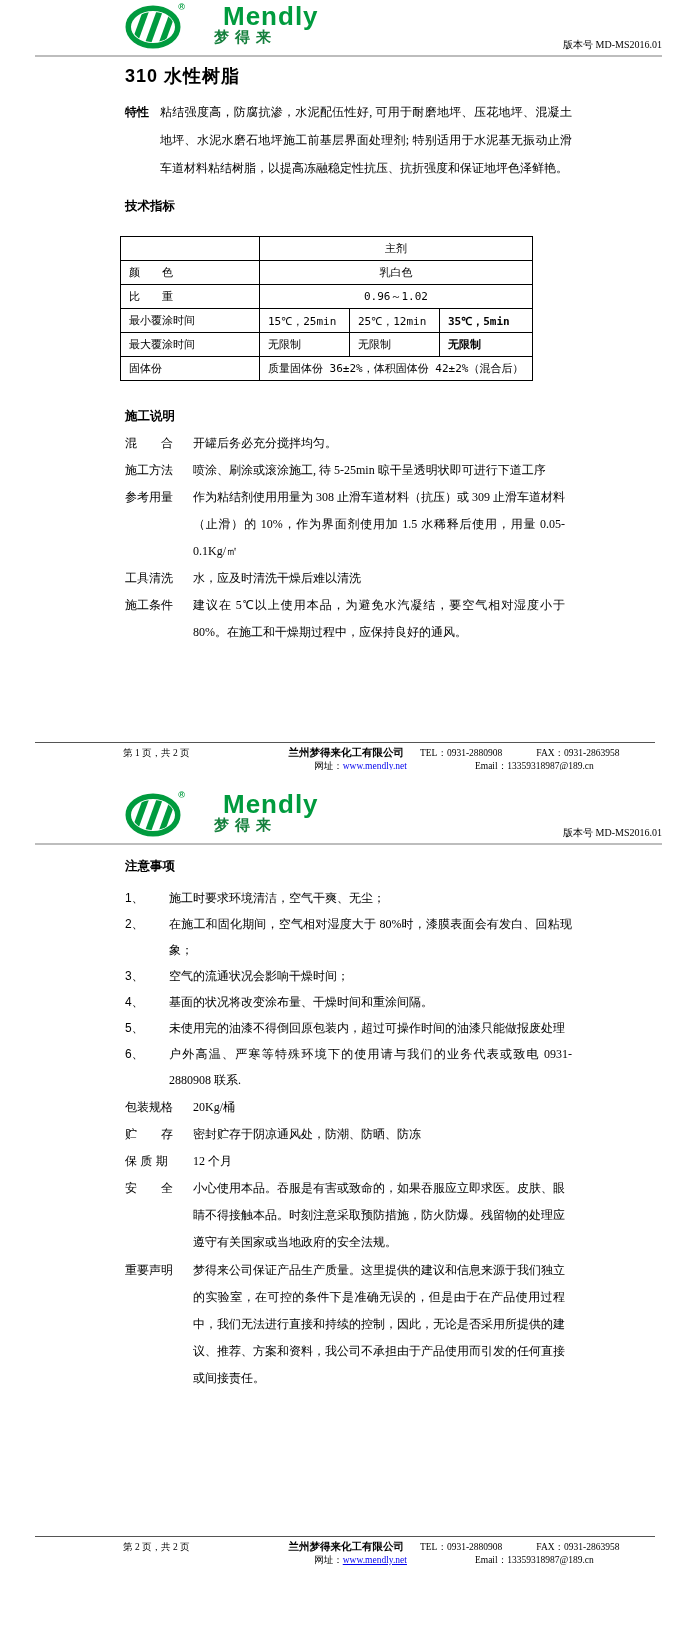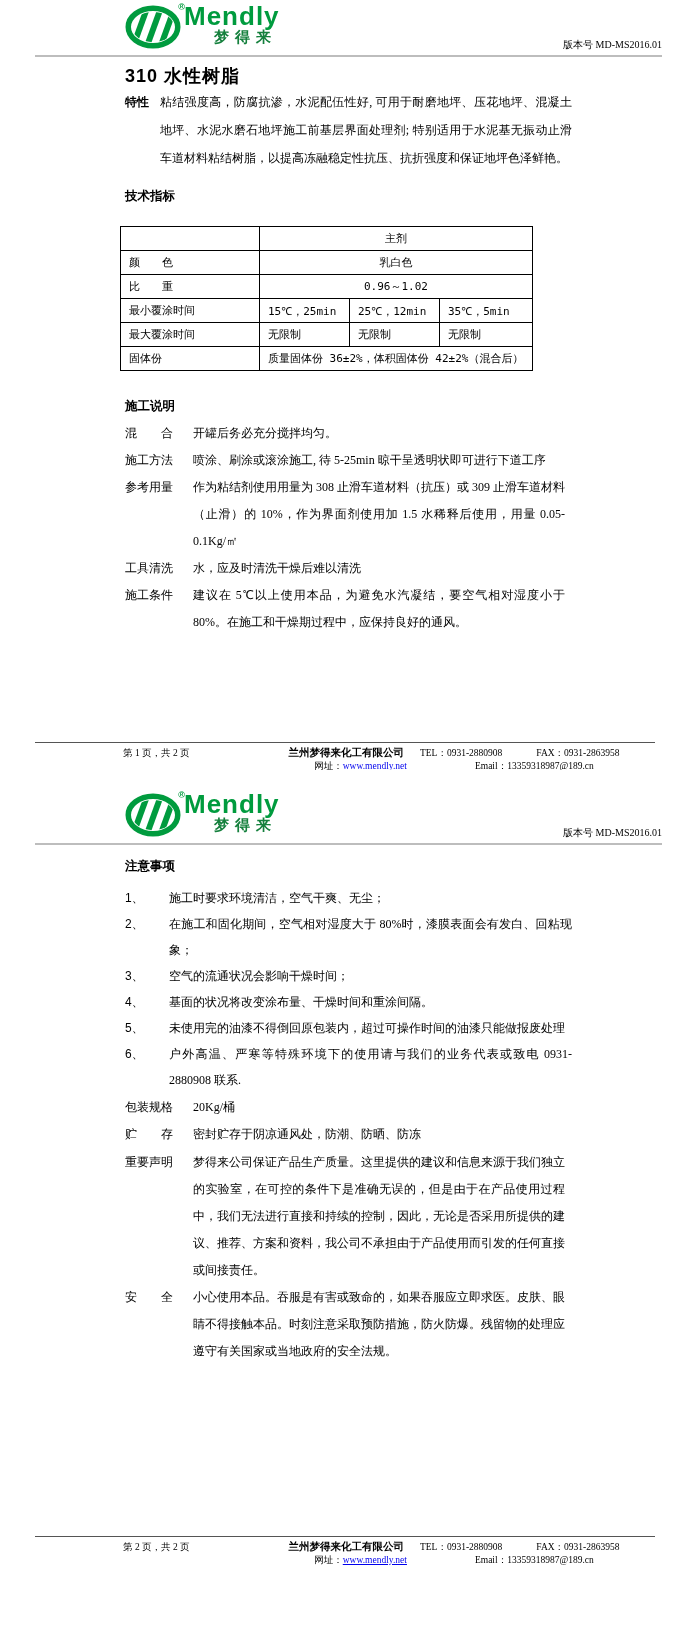--- a/index.html
+++ b/index.html
@@ -15,21 +15,21 @@
 
   
   .hdr { margin: 0 25px 0 35px; border-bottom: 2px solid #bdbdbd; }
   #page1 .hdr { padding-top: 8px; height: 57px; }
   #page2 .hdr { padding-top: 25px; height: 75px; }
   .hdr-inner { display: flex; justify-content: space-between; align-items: flex-end; height: 100%; }
   .logo { display: flex; align-items: flex-start; margin-left: 90px; padding-bottom: 6px; }
   .logo-mark { position: relative; width: 56px; height: 44px; }
   .logo-reg { position: absolute; top: -3px; right: -4px; font-size: 9px; font-weight: bold; color: #009B3E; }
   .logo-text { margin-left: 3px; }
-  .logo-name { font-size: 26px; line-height: 23px; font-weight: bold; color: #009B3E; letter-spacing: 1px; }
+  .logo-name { font-size: 26px; line-height: 23px; font-weight: bold; color: #009B3E; letter-spacing: 1px; margin-left: 39px; }
   .logo-cn { font-size: 15px; line-height: 17px; font-weight: bold; color: #15803d; letter-spacing: 6px; margin-left: 30px; }
   .version { font-family: "Liberation Serif", serif; font-size: 10px; padding-bottom: 3px; white-space: nowrap; }
 
   
   .main { padding-left: 125px; padding-right: 115px; }
   .doc-title { font-size: 18px; font-weight: bold; margin-top: 7px; letter-spacing: 1px; }
 
   .def-row { display: flex; font-size: 12px; margin-top: 9px; }
   .def-label { font-weight: bold; width: 35px; flex-shrink: 0; line-height: 28px; white-space: nowrap; }
   .def-text { font-family: "Liberation Serif", serif; line-height: 28px; width: 412px; text-align: justify; }
@@ -37,21 +37,21 @@
   .sec-h { font-size: 12.5px; font-weight: bold; margin-top: 14px; }
 
   table.spec { border-collapse: collapse; margin-top: 21px; margin-left: -5px; table-layout: fixed; }
   table.spec td {
     border: 1px solid #000; height: 24px; font-size: 11px;
     padding: 0 0 0 8px; white-space: nowrap; overflow: hidden;
     font-family: "DejaVu Sans Mono", monospace;
   }
   table.spec td.lab { font-family: Liberation Sans, sans-serif; font-weight: normal; margin-top: 8px; }
   table.spec td.ctr { text-align: center; padding: 0; }
-  .cw1 { width: 139px; } .cw2 { width: 90px; } .cw3 { width: 90px; } .cw4 { width: 93px; }
+  .cw1 { width: 139px; } .cw2 { width: 90px; } .cw3 { width: 90px; } .cw4 { width: 93px; font-weight: bold; }
 
   .items { margin-top: 5px; }
   .item-row { display: flex; font-size: 12px; }
   .item-label { font-weight: normal; width: 68px; flex-shrink: 0; line-height: 27px; white-space: nowrap; }
   .item-text { font-family: "Liberation Serif", serif; line-height: 27px; width: 372px; text-align: justify; }
 
   .notes { margin-top: 10px; }
   .note-row { display: flex; font-size: 12px; }
   .note-num { width: 44px; flex-shrink: 0; line-height: 26px; }
   .note-text { font-family: "Liberation Serif", serif; line-height: 26px; width: 404px; text-align: justify; }
@@ -100,21 +100,21 @@
         </div>
       </div>
       <div class="version">版本号 MD-MS2016.01</div>
     </div>
   </div>
 
   <div class="main">
     <div class="doc-title">310 水性树脂</div>
 
 
-    <div class="def-row" style="margin-top:0;">
+    <div class="def-row" style="margin-top:10px;">
       <div class="def-label">特性</div>
       <div class="def-text">粘结强度高，防腐抗渗，水泥配伍性好, 可用于耐磨地坪、压花地坪、混凝土地坪、水泥水磨石地坪施工前基层界面处理剂; 特别适用于水泥基无振动止滑车道材料粘结树脂，以提高冻融稳定性抗压、抗折强度和保证地坪色泽鲜艳。</div>
     </div>
 
     <div class="sec-h" style="margin-top:16px;">技术指标</div>
 
     <table class="spec">
       <tbody>
           <tr>
         <td class="lab cw1"></td>
@@ -246,28 +246,32 @@
 
     <div class="items" style="margin-top:1px;">
       <div class="item-row">
         <div class="item-label">包装规格</div>
         <div class="item-text">20Kg/桶</div>
       </div>
       <div class="item-row">
         <div class="item-label">贮　　存</div>
         <div class="item-text">密封贮存于阴凉通风处，防潮、防晒、防冻</div>
       </div>
+      <div class="item-row">
+        <div class="item-label">保 质 期</div>
+        <div class="item-text">12 个月</div>
+      </div>
+      <div class="item-row">
+        <div class="item-label">安　　全</div>
+        <div class="item-text">小心使用本品。吞服是有害或致命的，如果吞服应立即求医。皮肤、眼睛不得接触本品。时刻注意采取预防措施，防火防爆。残留物的处理应遵守有关国家或当地政府的安全法规。</div>
+      </div>
       <div class="item-row" style="margin-top:1px;">
         <div class="item-label">重要声明</div>
         <div class="item-text">梦得来公司保证产品生产质量。这里提供的建议和信息来源于我们独立的实验室，在可控的条件下是准确无误的，但是由于在产品使用过程中，我们无法进行直接和持续的控制，因此，无论是否采用所提供的建议、推荐、方案和资料，我公司不承担由于产品使用而引发的任何直接或间接责任。</div>
       </div>
-      <div class="item-row">
-        <div class="item-label">安　　全</div>
-        <div class="item-text">小心使用本品。吞服是有害或致命的，如果吞服应立即求医。皮肤、眼睛不得接触本品。时刻注意采取预防措施，防火防爆。残留物的处理应遵守有关国家或当地政府的安全法规。</div>
-      </div>
     </div>
   </div>
 
   <div class="ftr">
     <div class="ftr-page">第 2 页，共 2 页</div>
     <div class="ftr-center">
       <div>
         <span class="ftr-company">兰州梦得来化工有限公司</span><span class="ftr-gap"></span><span>TEL：0931-2880908</span><span class="ftr-gap2"></span><span>FAX：0931-2863958</span>
       </div>
       <div>

